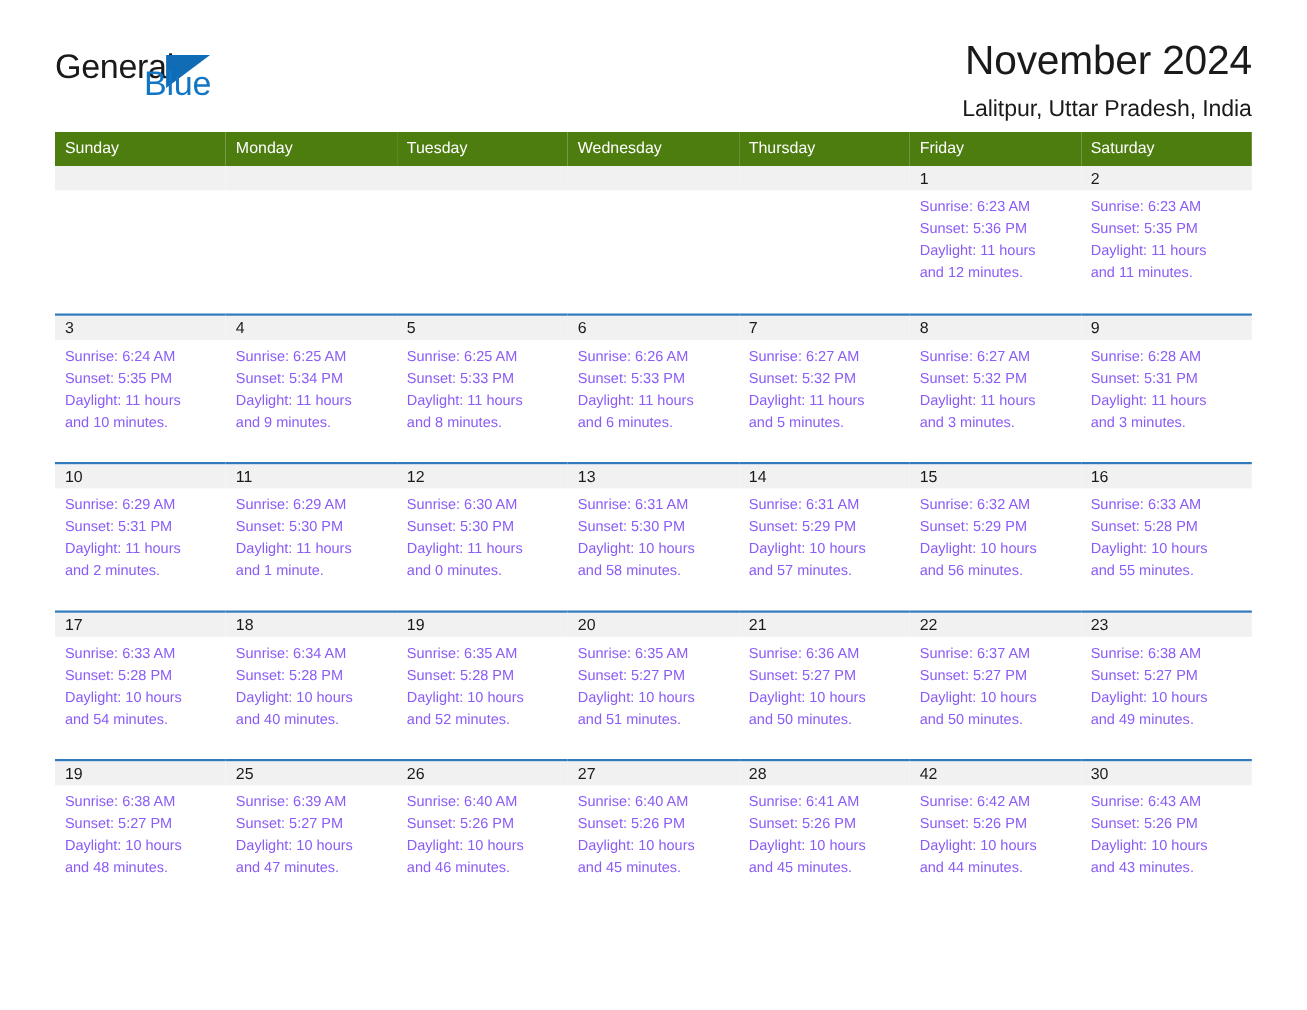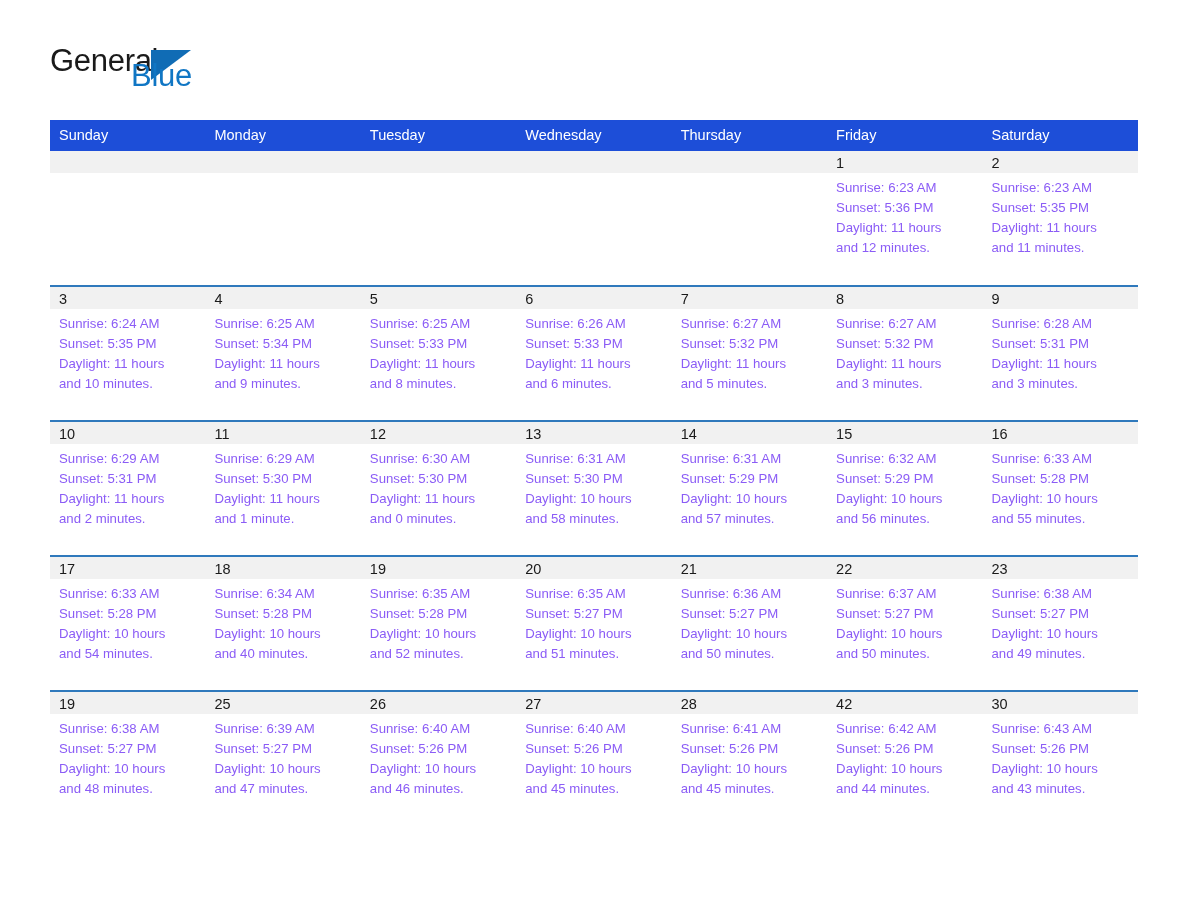--- a/index.html
+++ b/index.html
@@ -81,21 +81,21 @@
 
   
   .calendar {
     width: 1088px;
     border-collapse: collapse;
     table-layout: fixed;
     margin-top: 8px;
   }
 
   .calendar th {
-    background: #1d4ed8;
+    background: #4d7c0f;
     color: #ffffff;
     font-size: 14.5px;
     font-weight: normal;
     text-align: left;
     padding: 7px 0 8px 9px;
     height: 29px;
     border: none;
   }
 
   .calendar td {
@@ -134,20 +134,24 @@
 <div class="page">
 
   <div class="header">
 
     <div class="logo">
       <span class="logo-general">General</span>
       <span class="logo-triangle"></span>
       <span class="logo-blue">Blue</span>
     </div>
 
+    <div class="title-block">
+      <h1 class="cal-title">November 2024</h1>
+      <h2 class="cal-subtitle">Lalitpur, Uttar Pradesh, India</h2>
+    </div>
 
   </div>
 
   <table class="calendar">
     <thead>
       <tr id="weekday-row">
           <th>Sunday</th>
           <th>Monday</th>
           <th>Tuesday</th>
           <th>Wednesday</th>

